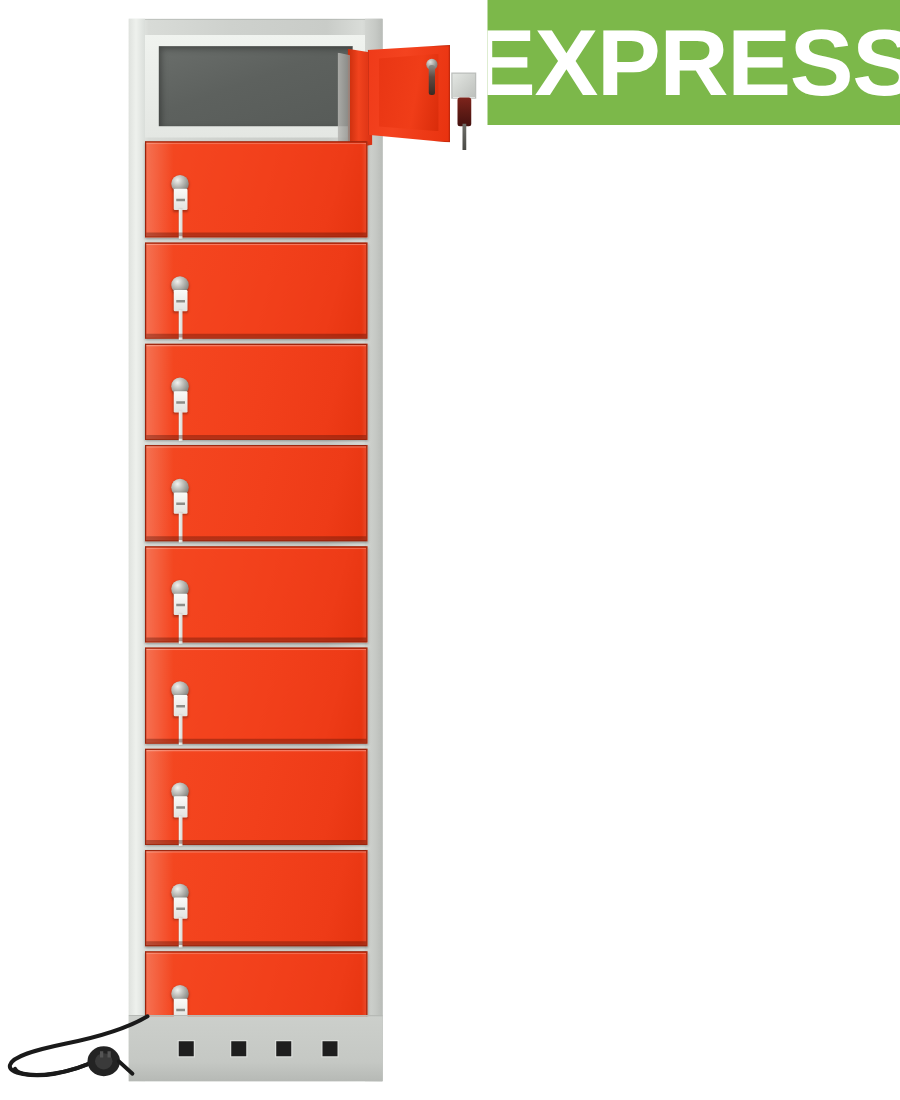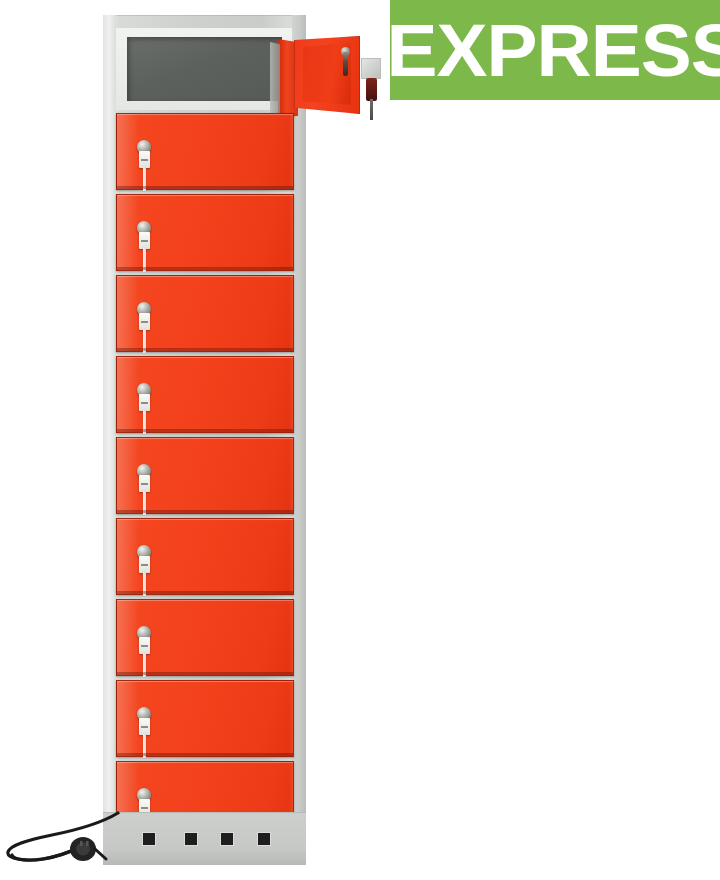--- a/index.html
+++ b/index.html
@@ -27,20 +27,21 @@
   
   #express-banner {
     position: absolute;
     left: 390px;
     top: 0px;
     width: 330px;
     height: 100px;
     background: #7cb84a;
     display: flex;
     align-items: center;
+    justify-content: center;
     overflow: hidden;
   }
   #express-label {
     color: #ffffff;
     font-family: "Liberation Sans", sans-serif;
     font-weight: bold;
     font-size: 75px;
     letter-spacing: -1px;
     line-height: 1;
     white-space: nowrap;

